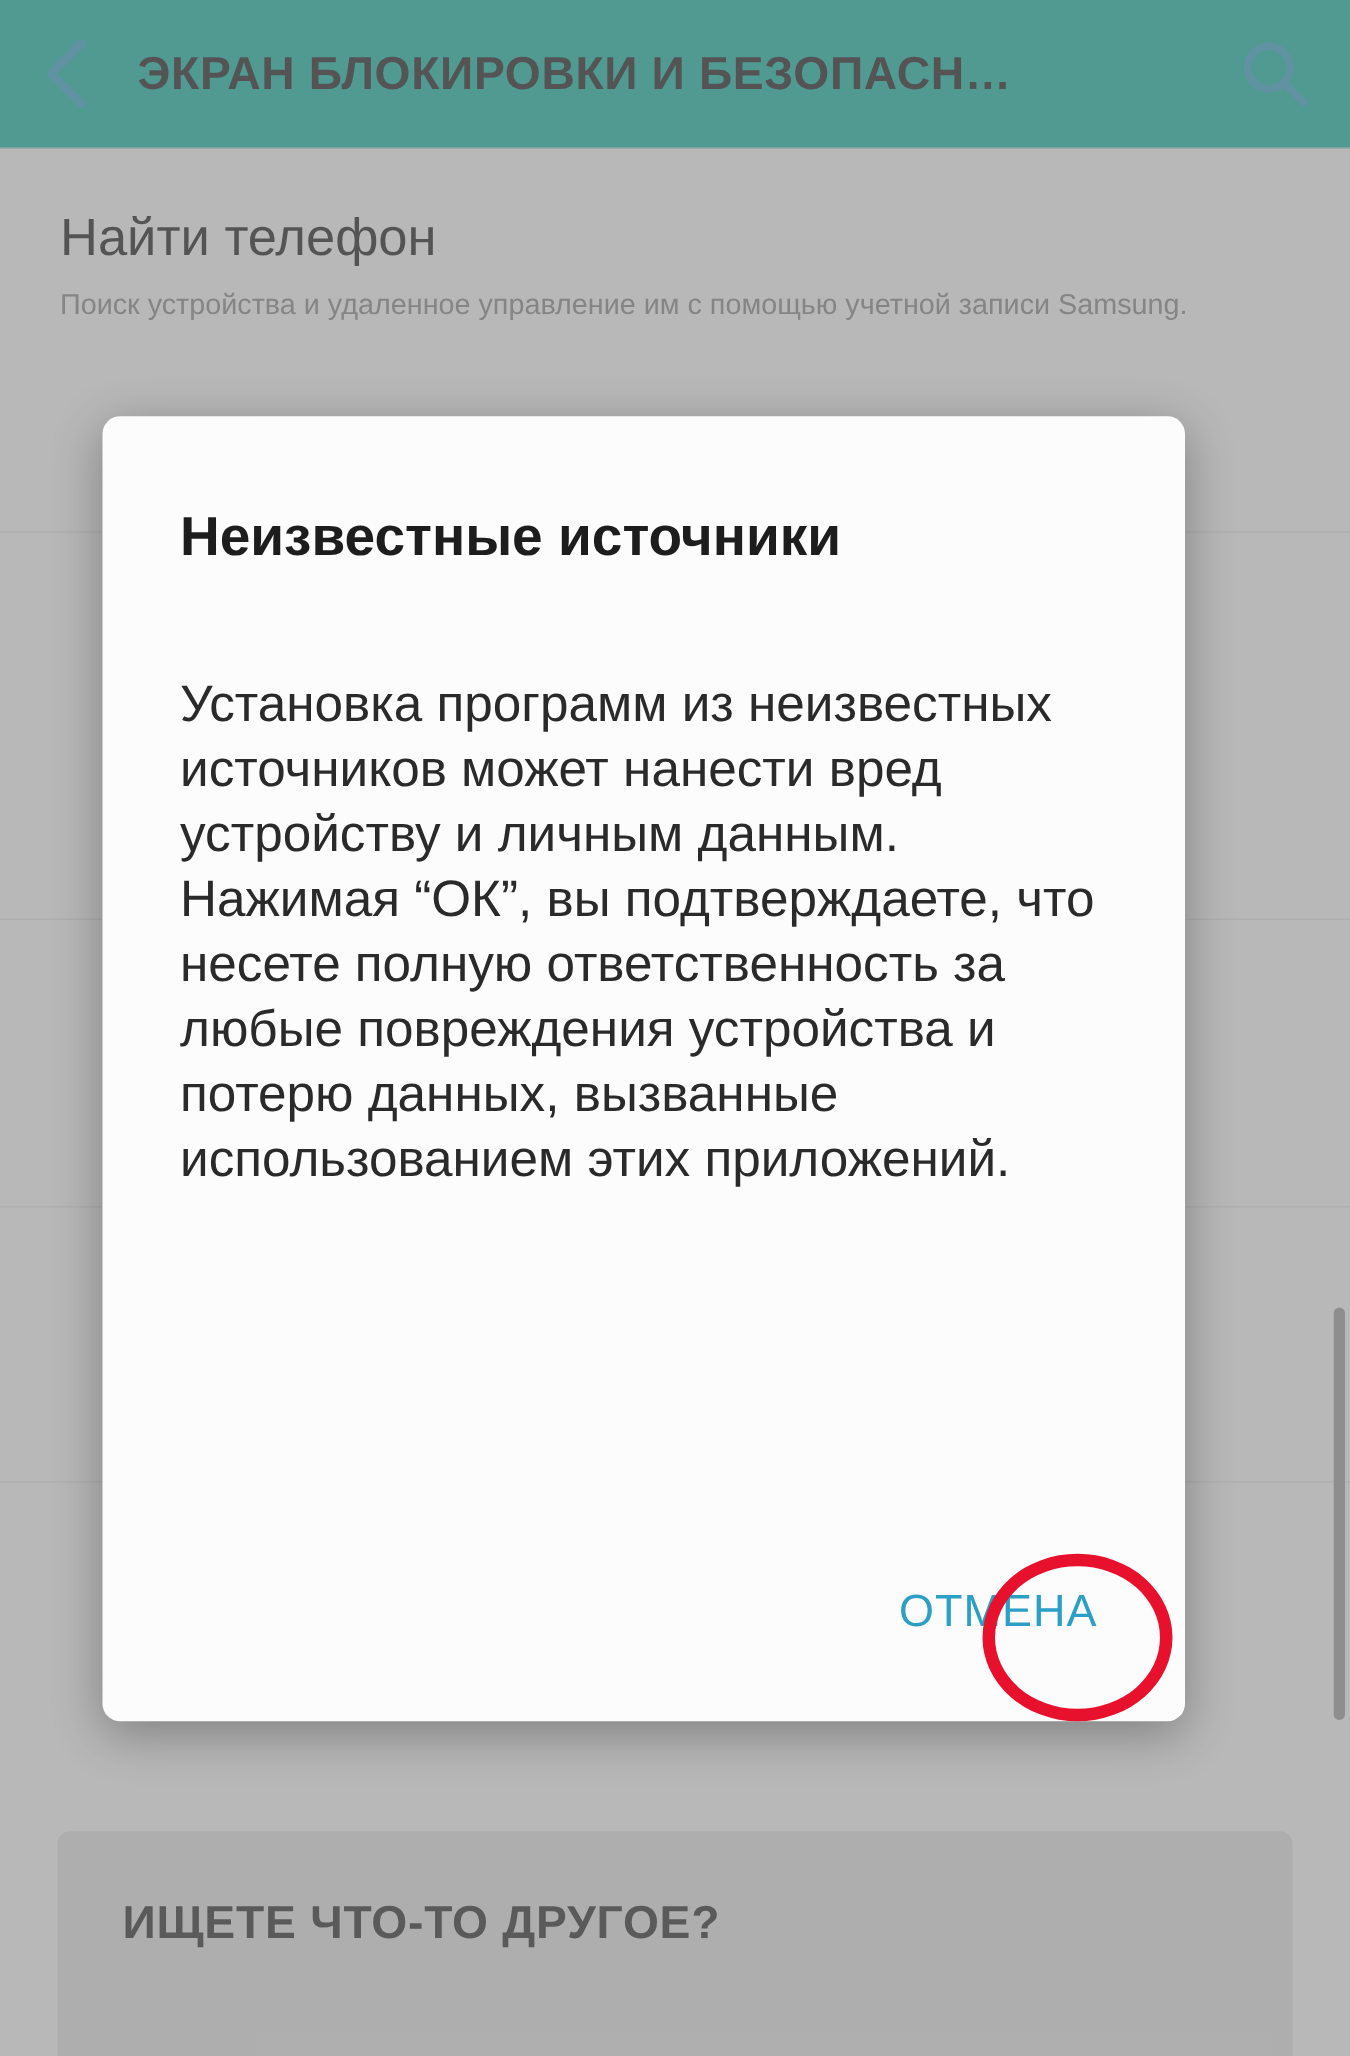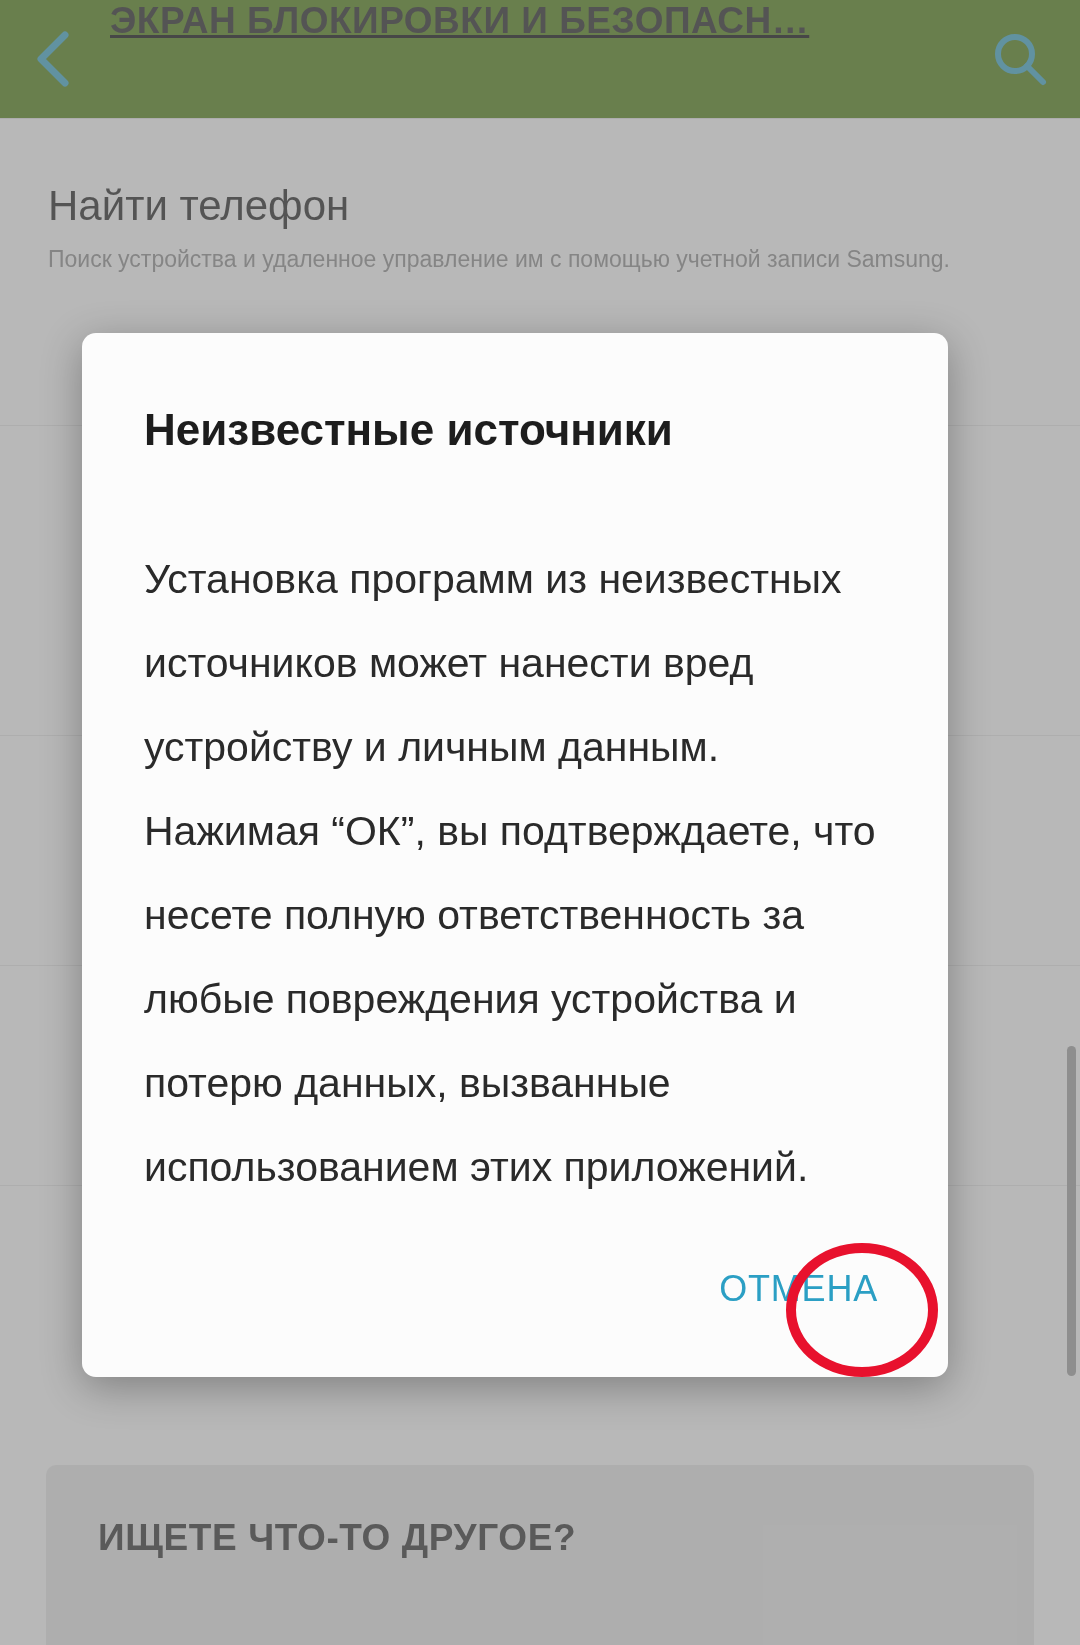--- a/index.html
+++ b/index.html
@@ -20,24 +20,24 @@
     position: absolute;
     inset: 0;
     background: #fafafa;
   }
 
   #appbar {
     position: absolute;
     left: 0; top: 0;
     width: 1080px;
     height: 118px;
-    background: #4d7c0f;
-    display: flex;
+    background: #14b8a6;
+    display: flex;
+    align-items: center;
     border-bottom: 1px solid #e2e2e2;
-    text-decoration: underline;
   }
   #back-icon {
     width: 110px;
     height: 118px;
     display: flex;
     align-items: center;
     justify-content: center;
   }
   #back-icon svg { display: block; }
   #appbar-title {
@@ -141,21 +141,21 @@
     font-size: 44px;
     font-weight: bold;
     color: #1d1d1d;
   }
   #dialog-message {
     position: absolute;
     left: 62px;
     top: 204px;
     width: 742px;
     font-size: 41px;
-    line-height: 84px;
+    line-height: 52px;
     color: #2a2a2a;
   }
   #dialog-buttons {
     position: absolute;
     left: 0;
     bottom: 28px;
     width: 866px;
     height: 120px;
     display: flex;
     align-items: center;
@@ -202,21 +202,21 @@
     </div>
     <div id="appbar-title">ЭКРАН БЛОКИРОВКИ И БЕЗОПАСН…</div>
     <div id="search-icon">
       <svg width="58" height="58" viewBox="0 0 58 58" aria-hidden="true">
         <circle cx="24" cy="24" r="17" fill="none" stroke="#3aa7c8" stroke-width="6"></circle>
         <line x1="36" y1="36" x2="52" y2="52" stroke="#3aa7c8" stroke-width="6" stroke-linecap="round"></line>
       </svg>
     </div>
   </div>
 
-  <div class="section" style="top:180px;padding-left:48px;">
+  <div class="section" style="top:164px;padding-left:48px;">
     <div class="item-title">Найти телефон</div>
     <div class="item-sub">Поиск устройства и удаленное управление им с помощью учетной записи Samsung.</div>
   </div>
 
   <div class="divider" style="top:425px;"></div>
   <div class="divider" style="top:735px;"></div>
   <div class="divider" style="top:965px;"></div>
   <div class="divider" style="top:1185px;"></div>
 
   <div id="footer-card">

